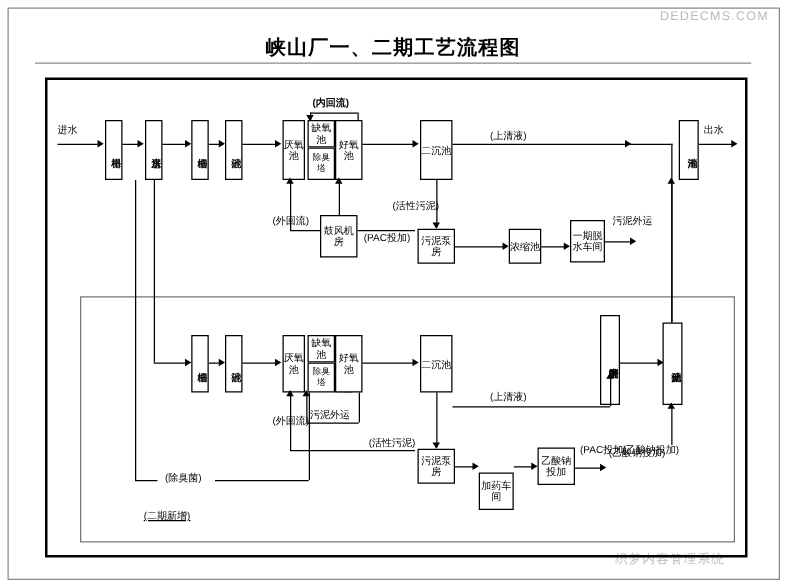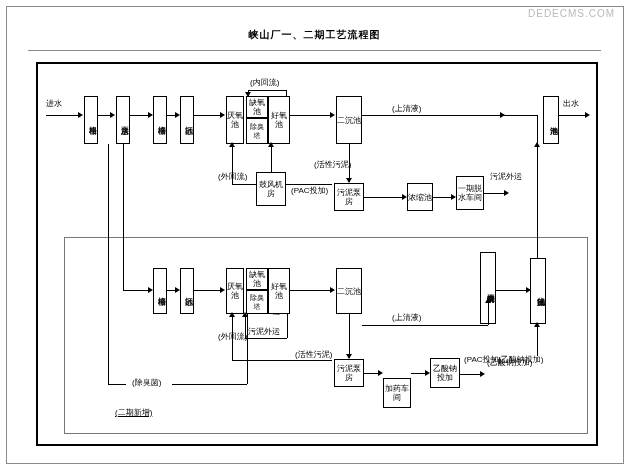--- a/index.html
+++ b/index.html
@@ -3,21 +3,21 @@
 <meta charset="utf-8">
 <style>
   html,body{margin:0;padding:0;}
   body{
     width:629px;height:469px;background:#ffffff;
     font-family:"Liberation Sans","DejaVu Sans",sans-serif;
     color:#000;overflow:hidden;position:relative;
   }
   #root{position:absolute;left:0;top:0;width:629px;height:469px;}
   .outer-frame{position:absolute;left:6px;top:6px;width:616px;height:456px;border:1px solid #8a8a8a;}
-  .title{position:absolute;left:0;top:28px;width:629px;text-align:center;font-size:10px;font-weight:bold;letter-spacing:1px;}
+  .title{position:absolute;left:0;top:28px;width:629px;text-align:center;font-size:16px;font-weight:bold;letter-spacing:1px;}
   .title-rule{position:absolute;left:28px;top:50px;width:573px;height:1px;background:#8a8a8a;}
   .diagram-frame{position:absolute;left:36px;top:62px;width:558px;height:380px;border:2px solid #000;}
   .phase2-frame{position:absolute;left:64px;top:237px;width:522px;height:195px;border:1px solid #777;}
 
   .node{position:absolute;border:1px solid #000;background:#fff;font-size:8px;line-height:9px;
         display:flex;align-items:center;justify-content:flex-end;text-align:center;box-sizing:border-box;}
   .node span{display:block;width:100%;}
   .vtext{writing-mode:vertical-rl;text-orientation:upright;letter-spacing:0px;}
   .lbl{position:absolute;font-size:8px;line-height:9px;white-space:nowrap;}
   .ln{position:absolute;background:#000;}
@@ -33,20 +33,21 @@
 <body>
 
 <div id="root">
 
   <div class="outer-frame"></div>
 
   <div class="title">峡山厂一、二期工艺流程图</div>
   <div class="title-rule"></div>
 
   <div class="wm" style="left:528px;top:8px;">DEDECMS.COM</div>
+  <div class="wm" style="left:492px;top:440px;">织梦内容管理系统</div>
 
   <div class="diagram-frame"></div>
   <div class="phase2-frame"></div>
 
   <div class="lbl" style="left:46px;top:99px;">进水</div>
   <div class="ln hl" style="left:46px;top:115px;width:32px;"></div>
   <div class="arr arr-r" style="left:78px;top:112px;"></div>
 
   <div class="node" style="left:84px;top:96px;width:14px;height:48px;">
     <span class="vtext">粗格栅</span>
@@ -102,21 +103,21 @@
   <div class="ln vl" style="left:537px;top:115px;height:145px;"></div>
   <div class="ln hl" style="left:502px;top:115px;width:36px;"></div>
 
   <div class="node" style="left:543px;top:96px;width:16px;height:48px;">
     <span class="vtext">消毒池</span>
   </div>
   <div class="ln hl" style="left:559px;top:115px;width:28px;"></div>
   <div class="arr arr-r" style="left:585px;top:112px;"></div>
   <div class="lbl" style="left:563px;top:99px;">出水</div>
 
-  <div class="lbl" style="left:250px;top:78px;">(内回流)</div>
+  <div class="lbl" style="left:250px;top:78px;font-weight:bold;">(内回流)</div>
   <div class="ln hl" style="left:248px;top:90px;width:38px;"></div>
   <div class="ln vl" style="left:286px;top:90px;height:6px;"></div>
   <div class="ln vl" style="left:248px;top:90px;height:6px;"></div>
   <div class="arr arr-d" style="left:245px;top:92px;"></div>
 
   <div class="lbl" style="left:218px;top:172px;">(外回流)</div>
   <div class="ln vl" style="left:232px;top:144px;height:40px;"></div>
   <div class="ln hl" style="left:232px;top:184px;width:100px;"></div>
   <div class="arr arr-u" style="left:229px;top:142px;"></div>
 

